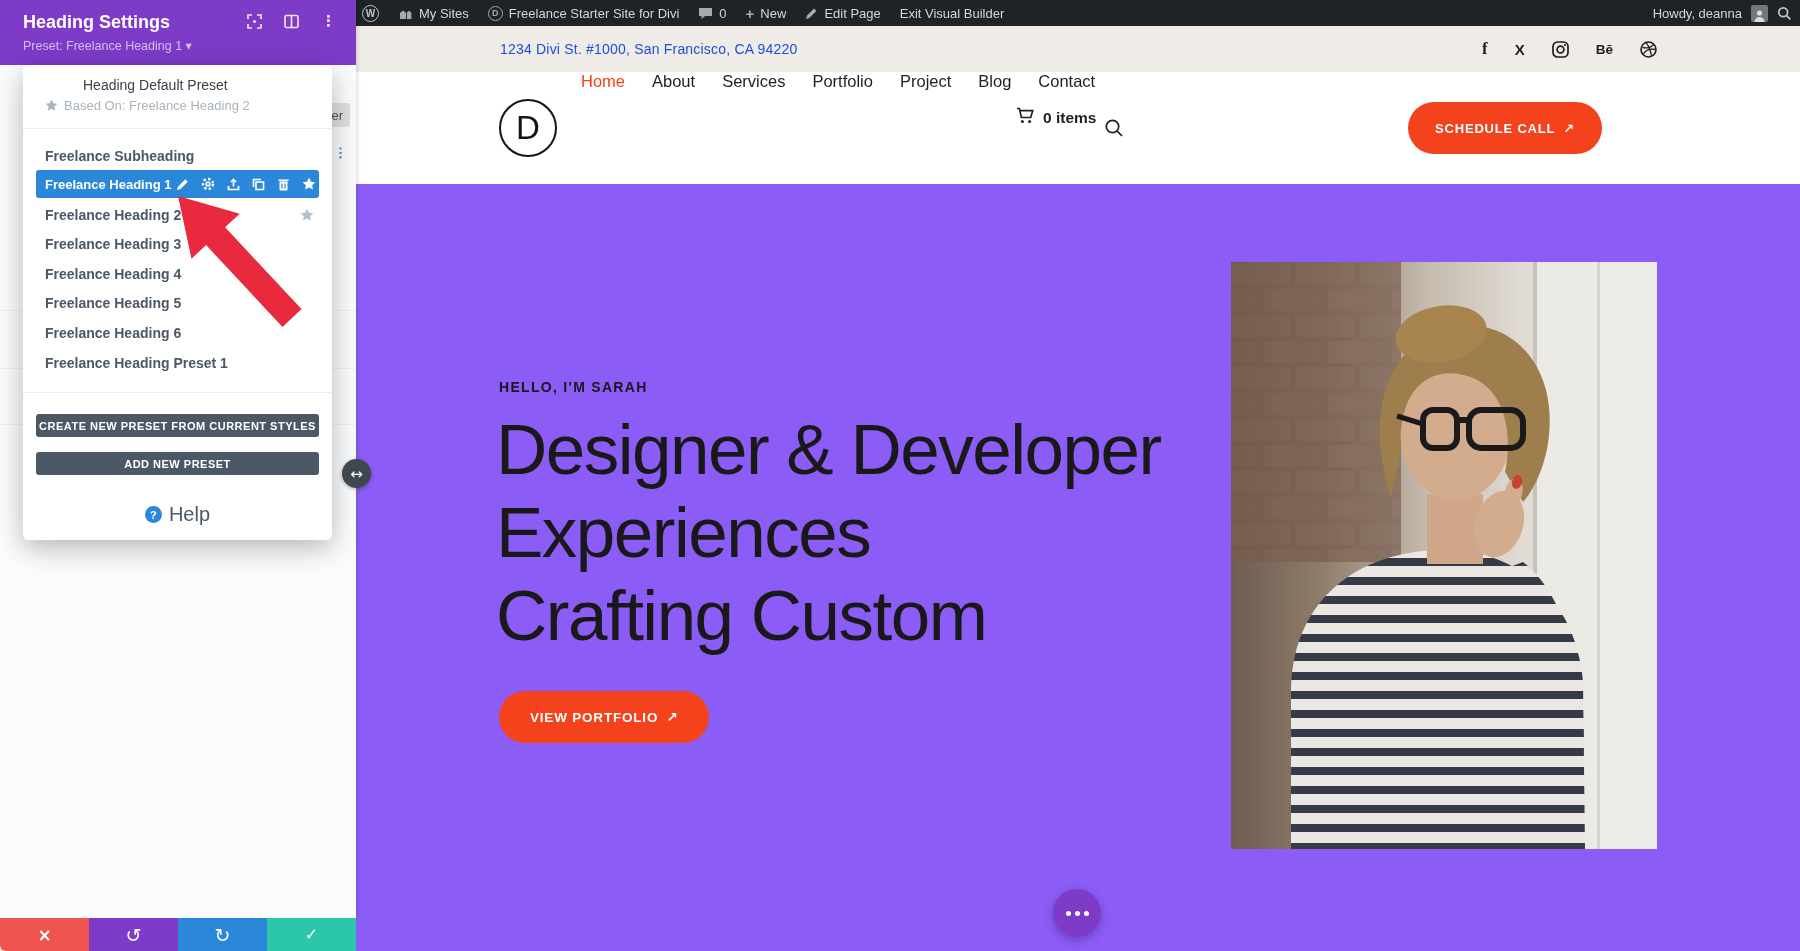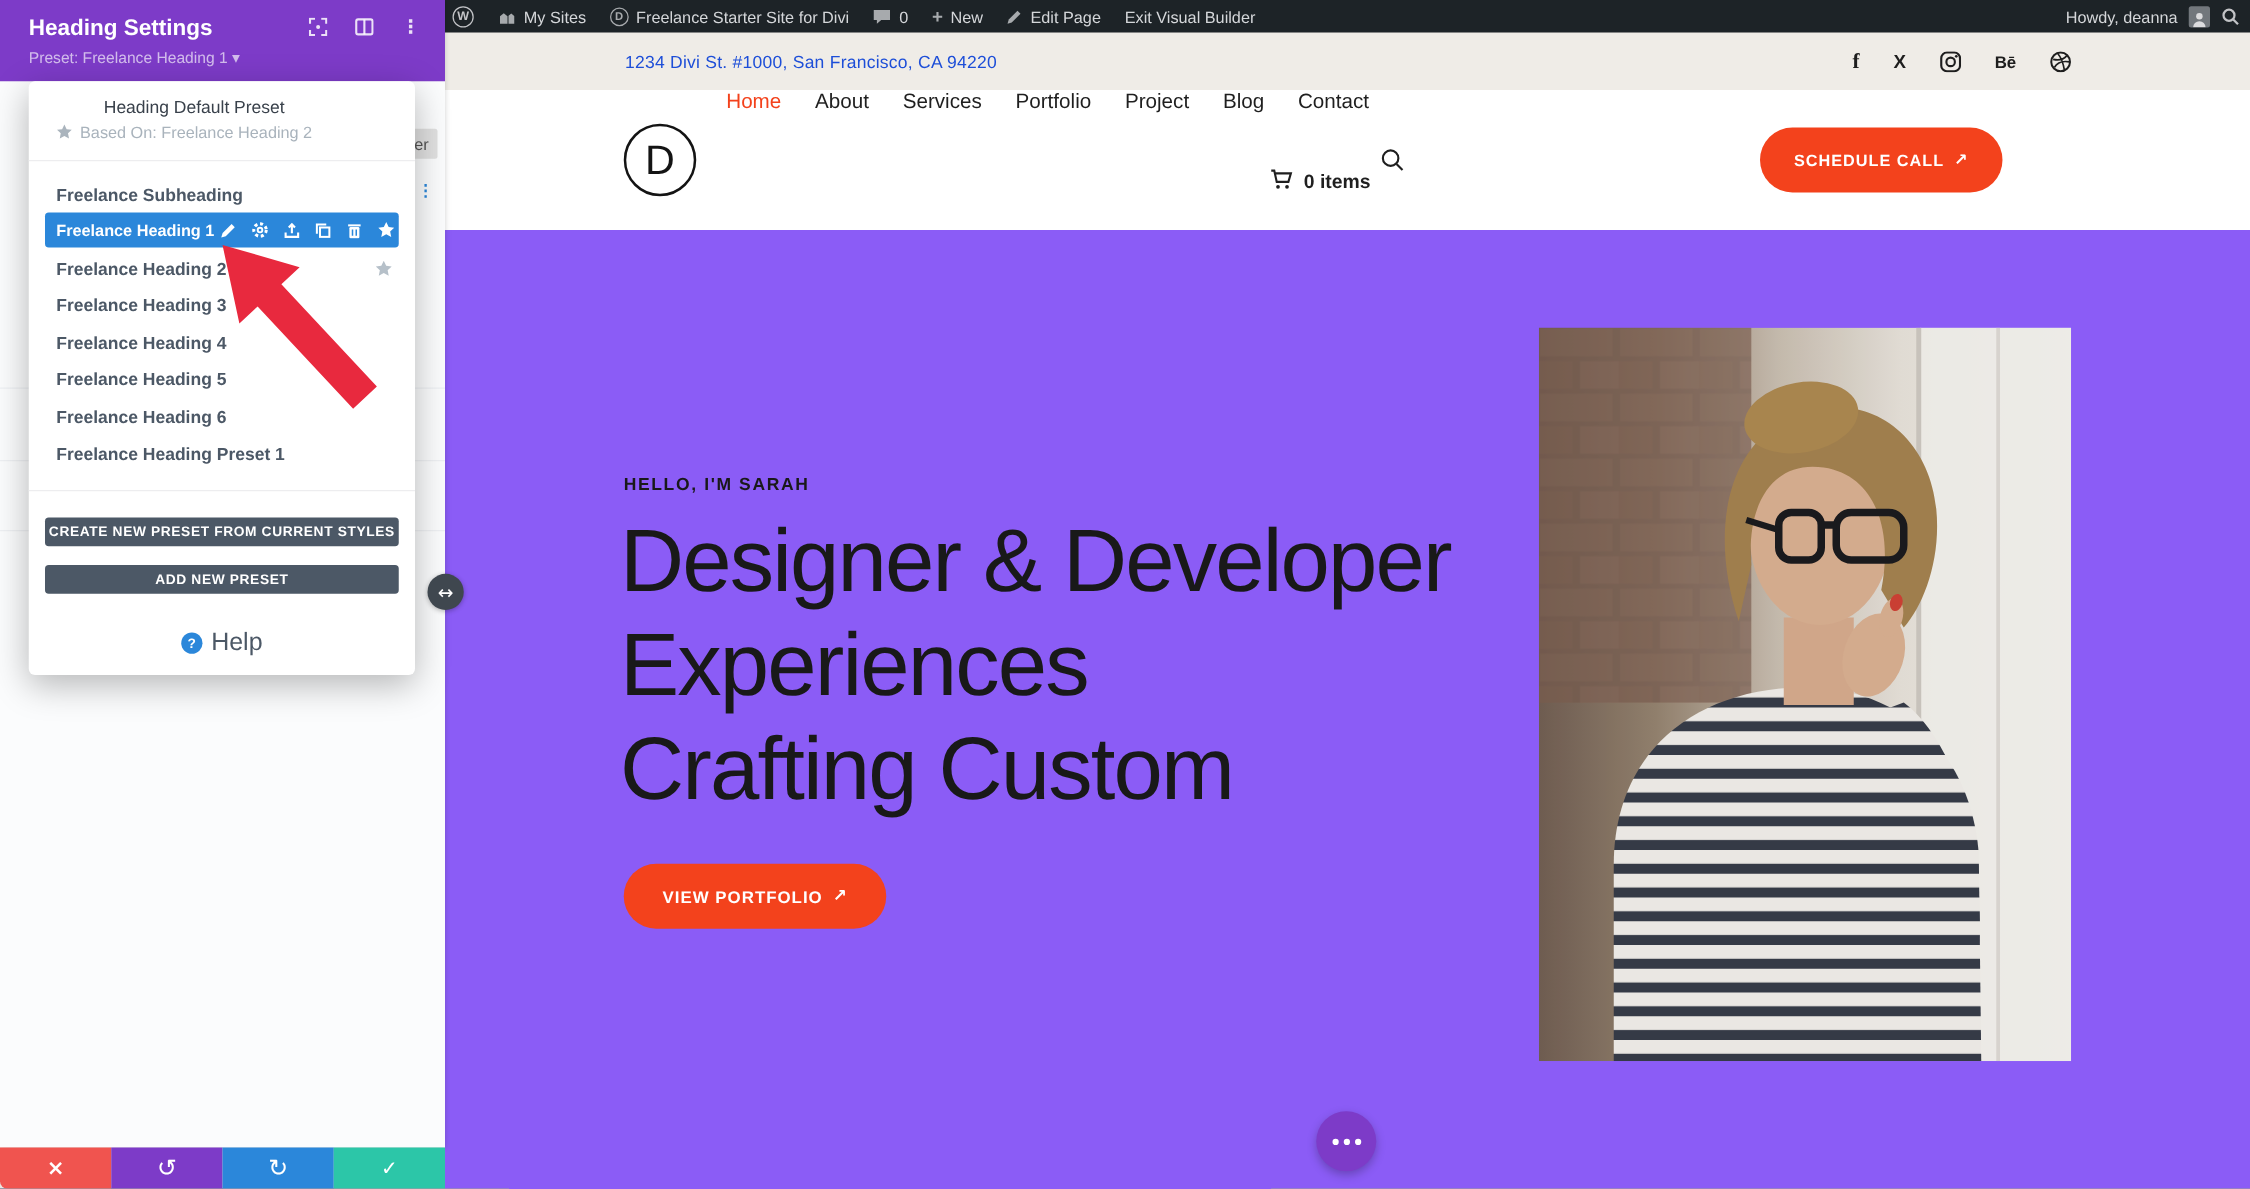--- a/index.html
+++ b/index.html
@@ -22,21 +22,21 @@
   .topbar { position:absolute; left:356px; top:26px; width:1444px; height:46px; background:#efece7; z-index:1; }
   .address { position:absolute; left:144px; top:15px; font-size:14px; color:#1d4ed8; letter-spacing:.2px; }
   .socials { position:absolute; right:143px; top:0; height:46px; display:flex; align-items:center; gap:27px; color:#1e1e1e; }
   .soc { font-weight:700; font-size:15px; cursor:pointer; display:flex; align-items:center; }
 
   .navbar { position:absolute; left:356px; top:72px; width:1444px; height:112px; background:#ffffff; z-index:1; }
   .logo { position:absolute; left:143px; top:27px; width:58px; height:58px; border:2.5px solid #141414; border-radius:50%; display:flex; align-items:center; justify-content:center; font-size:33px; font-weight:500; color:#141414; cursor:pointer; }
   .navlinks { position:absolute; left:225px; top:0; height:132px; display:flex; align-items:flex-start; gap:27px; font-size:16.5px; color:#1f1f1f; }
   .navlinks .nl { cursor:pointer; }
   .nl-active { color:#f3421c; }
-  .cartgroup { position:absolute; left:660px; top:0; height:91px; display:flex; align-items:center; gap:8px; font-size:15.5px; font-weight:600; color:#1f1f1f; cursor:pointer;margin-top:28px; }
+  .cartgroup { position:absolute; left:660px; top:0; height:91px; display:flex; align-items:center; gap:8px; font-size:15.5px; font-weight:600; color:#1f1f1f; cursor:pointer; }
   .nav-search { position:absolute; left:748px; top:46px; cursor:pointer; }
   .cta-btn { position:absolute; display:flex; align-items:center; justify-content:center; gap:8px; background:#f3421c; color:#fff; font-weight:700; letter-spacing:.8px; border:none; border-radius:27px; cursor:pointer; }
   .cta-schedule { right:198px; top:30px; height:52px; padding:0 27px; font-size:13px; }
 
   .hero { position:absolute; left:356px; top:184px; width:1444px; height:767px; background:#8b5cf6; z-index:1; }
   .eyebrow { position:absolute; left:143px; top:195px; font-size:14px; font-weight:700; letter-spacing:1.3px; color:#191919; }
   .h1 { position:absolute; left:140px; top:224px; width:760px; font-size:71px; line-height:83px; font-weight:500; letter-spacing:-1.5px; color:#191919; }
   .cta-portfolio { left:143px; top:507px; height:52px; padding:0 31px; font-size:13.5px; }
   .hero-photo { position:absolute; left:875px; top:78px; width:426px; height:587px; overflow:hidden; }
   .dots-btn { position:absolute; left:697px; top:705px; width:48px; height:48px; border-radius:50%; background:#7d3bc8; border:none; cursor:pointer; display:flex; align-items:center; justify-content:center; gap:4px; box-shadow:0 3px 8px rgba(0,0,0,.25); }

